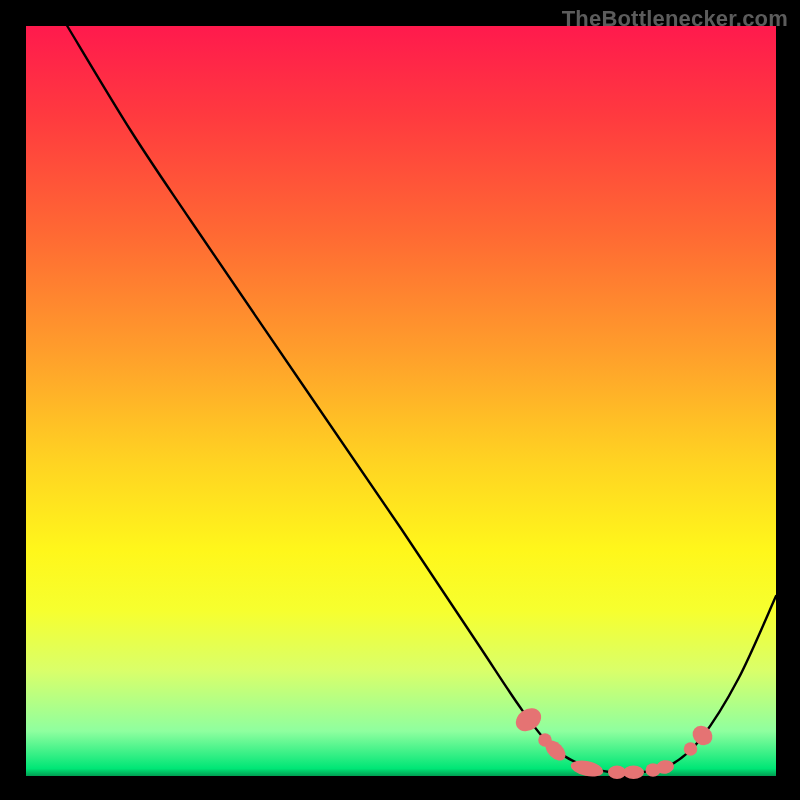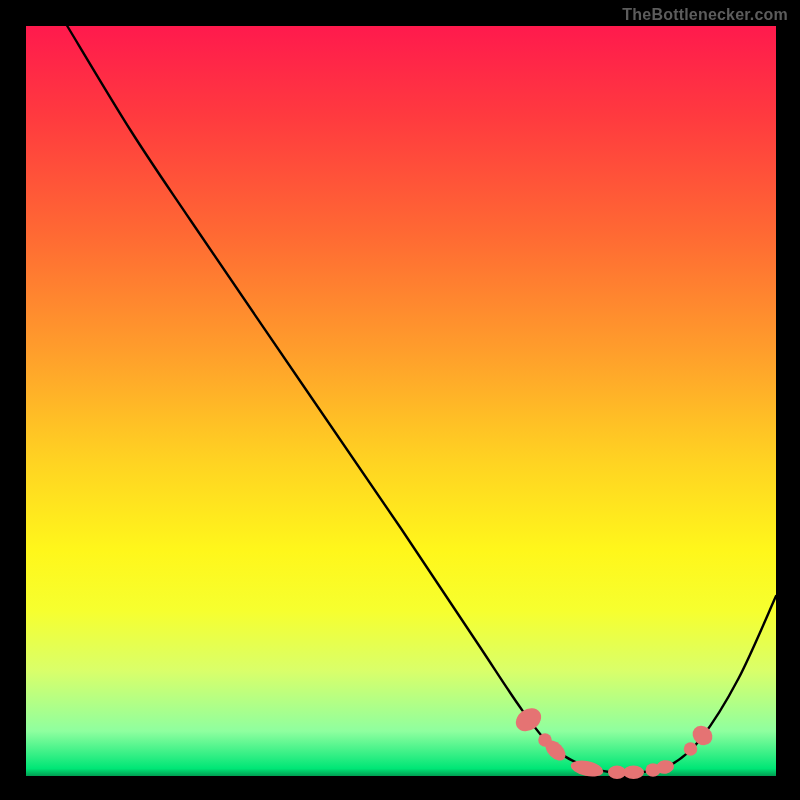--- a/index.html
+++ b/index.html
@@ -36,21 +36,21 @@
       #8fff9f 94%,
       #00e676 99%,
       #009e52 100%
     );
   }
   .attr {
     position: absolute;
     top: 6px;
     right: 12px;
     font-family: Arial, Helvetica, sans-serif;
-    font-size: 16px;
+    font-size: 22px;
     font-weight: 600;
     color: #5c5c5c;
     letter-spacing: 0.2px;
   }
   svg.curve {
     position: absolute;
     left: 26px;
     top: 26px;
     width: 750px;
     height: 750px;

